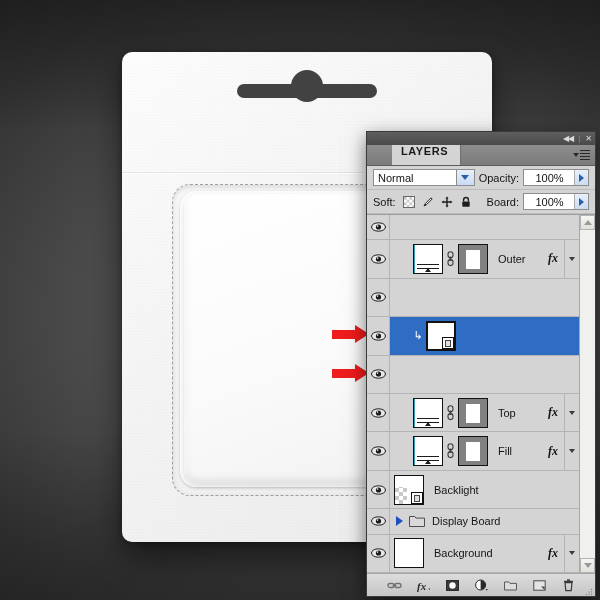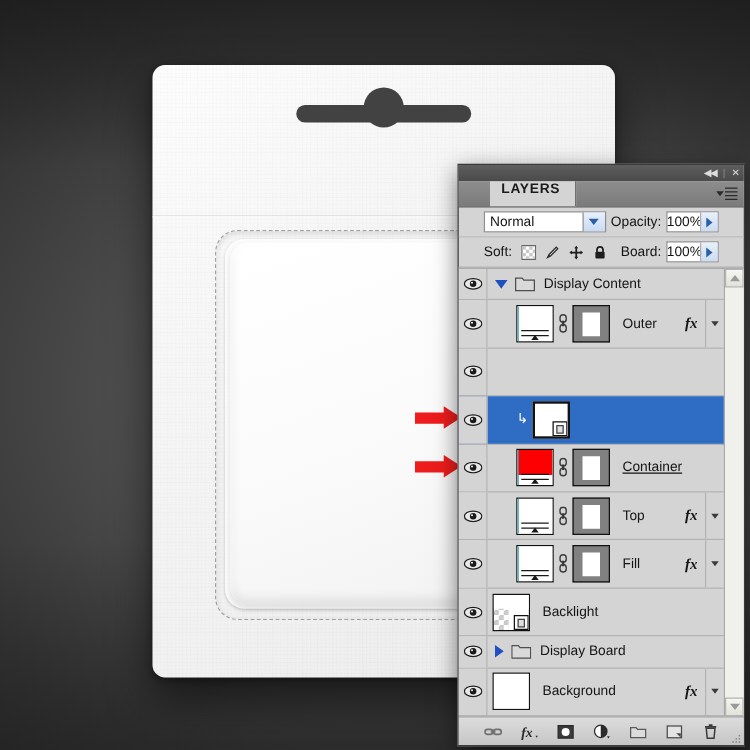--- a/index.html
+++ b/index.html
@@ -163,21 +163,21 @@
   .pm-caret {
     width: 0; height: 0;
     border-left: 3px solid transparent;
     border-right: 3px solid transparent;
     border-top: 4px solid #2a2a2a;
   }
   .pm-lines { display: flex; flex-direction: column; gap: 1.5px; }
   .pm-lines i { display: block; width: 10px; height: 1.5px; background: #2a2a2a; }
   .rowbar {
     display: flex; align-items: center;
-    padding: 3px 20px;
+    padding: 3px 6px;
     gap: 4px;
     flex: 0 0 auto;
     border-bottom: 1px solid #bdbdbd;
   }
   .blend-select {
     position: relative;
     flex: 1;
     height: 17px;
     background: #ffffff;
     border: 1px solid #8d8d8d;
@@ -196,21 +196,21 @@
   }
   .bs-arrow i {
     width: 0; height: 0;
     border-left: 4px solid transparent;
     border-right: 4px solid transparent;
     border-top: 5px solid #2a5fa8;
   }
   .field-label { font-size: 11px; white-space: nowrap; }
   .num-field {
     position: relative;
-    width: 42px; height: 17px;
+    width: 66px; height: 17px;
     background: #ffffff;
     border: 1px solid #8d8d8d;
     display: flex; align-items: center; justify-content: center;
     font-size: 11px;
     box-sizing: border-box;
     cursor: text;
   }
   .num-val { padding-right: 13px; }
   .nf-arrow {
     position: absolute; right: 0; top: 0; bottom: 0;
@@ -535,27 +535,20 @@
     <div class="layerlist">
       <div class="rows" id="rows">
           <div class="lrow group">
             <div class="eye-cell">
               <svg class="eye" viewBox="0 0 15 10">
                 <ellipse cx="7.5" cy="5" rx="7" ry="4.2" fill="#e8e8e8" stroke="#1b1b1b" stroke-width="1"></ellipse>
                 <circle cx="7.5" cy="5" r="2.6" fill="#1b1b1b"></circle>
                 <circle cx="6.6" cy="4.1" r="0.8" fill="#f5f5f5"></circle>
               </svg>
             </div>
-            <div class="lrow-body">
-              <span class="tri open"></span>
-              <svg class="folder" viewBox="0 0 16 13">
-                <path d="M0.5 1.5 h5.2 l1.3 1.6 h8.5 v8.4 h-15 z" fill="#d9d9d9" stroke="#4e4e4e"></path>
-              </svg>
-              <span class="group-name">Display Content</span>
-            </div>
           </div>
           <div class="lrow">
             <div class="eye-cell">
               <svg class="eye" viewBox="0 0 15 10">
                 <ellipse cx="7.5" cy="5" rx="7" ry="4.2" fill="#e8e8e8" stroke="#1b1b1b" stroke-width="1"></ellipse>
                 <circle cx="7.5" cy="5" r="2.6" fill="#1b1b1b"></circle>
                 <circle cx="6.6" cy="4.1" r="0.8" fill="#f5f5f5"></circle>
               </svg>
             </div>
             <div class="lrow-body">
@@ -608,40 +601,20 @@
               </div>
             </div>
           </div>
           <div class="lrow">
             <div class="eye-cell">
               <svg class="eye" viewBox="0 0 15 10">
                 <ellipse cx="7.5" cy="5" rx="7" ry="4.2" fill="#e8e8e8" stroke="#1b1b1b" stroke-width="1"></ellipse>
                 <circle cx="7.5" cy="5" r="2.6" fill="#1b1b1b"></circle>
                 <circle cx="6.6" cy="4.1" r="0.8" fill="#f5f5f5"></circle>
               </svg>
-            </div>
-            <div class="lrow-body">
-              <span class="indent"></span>
-              <div class="thumb">
-                <span class="art-white"></span>
-                <span class="art-red"></span>
-                <span class="edge-l"></span>
-                <span class="ln a"></span>
-                <span class="ln b"></span>
-                <span class="tritick"></span>
-              </div>
-              <svg class="link-ic" viewBox="0 0 9 16">
-                <rect x="2" y="0.8" width="5" height="6" rx="2.5" fill="none" stroke="#3a3a3a" stroke-width="1.1"></rect>
-                <rect x="2" y="8.6" width="5" height="6" rx="2.5" fill="none" stroke="#3a3a3a" stroke-width="1.1"></rect>
-                <rect x="3.6" y="5.6" width="1.8" height="4.4" fill="#3a3a3a"></rect>
-              </svg>
-              <div class="mask-thumb">
-                <span class="mw"></span>
-              </div>
-              <span class="lname underline">Container</span>
             </div>
           </div>
           <div class="lrow">
             <div class="eye-cell">
               <svg class="eye" viewBox="0 0 15 10">
                 <ellipse cx="7.5" cy="5" rx="7" ry="4.2" fill="#e8e8e8" stroke="#1b1b1b" stroke-width="1"></ellipse>
                 <circle cx="7.5" cy="5" r="2.6" fill="#1b1b1b"></circle>
                 <circle cx="6.6" cy="4.1" r="0.8" fill="#f5f5f5"></circle>
               </svg>
             </div>

